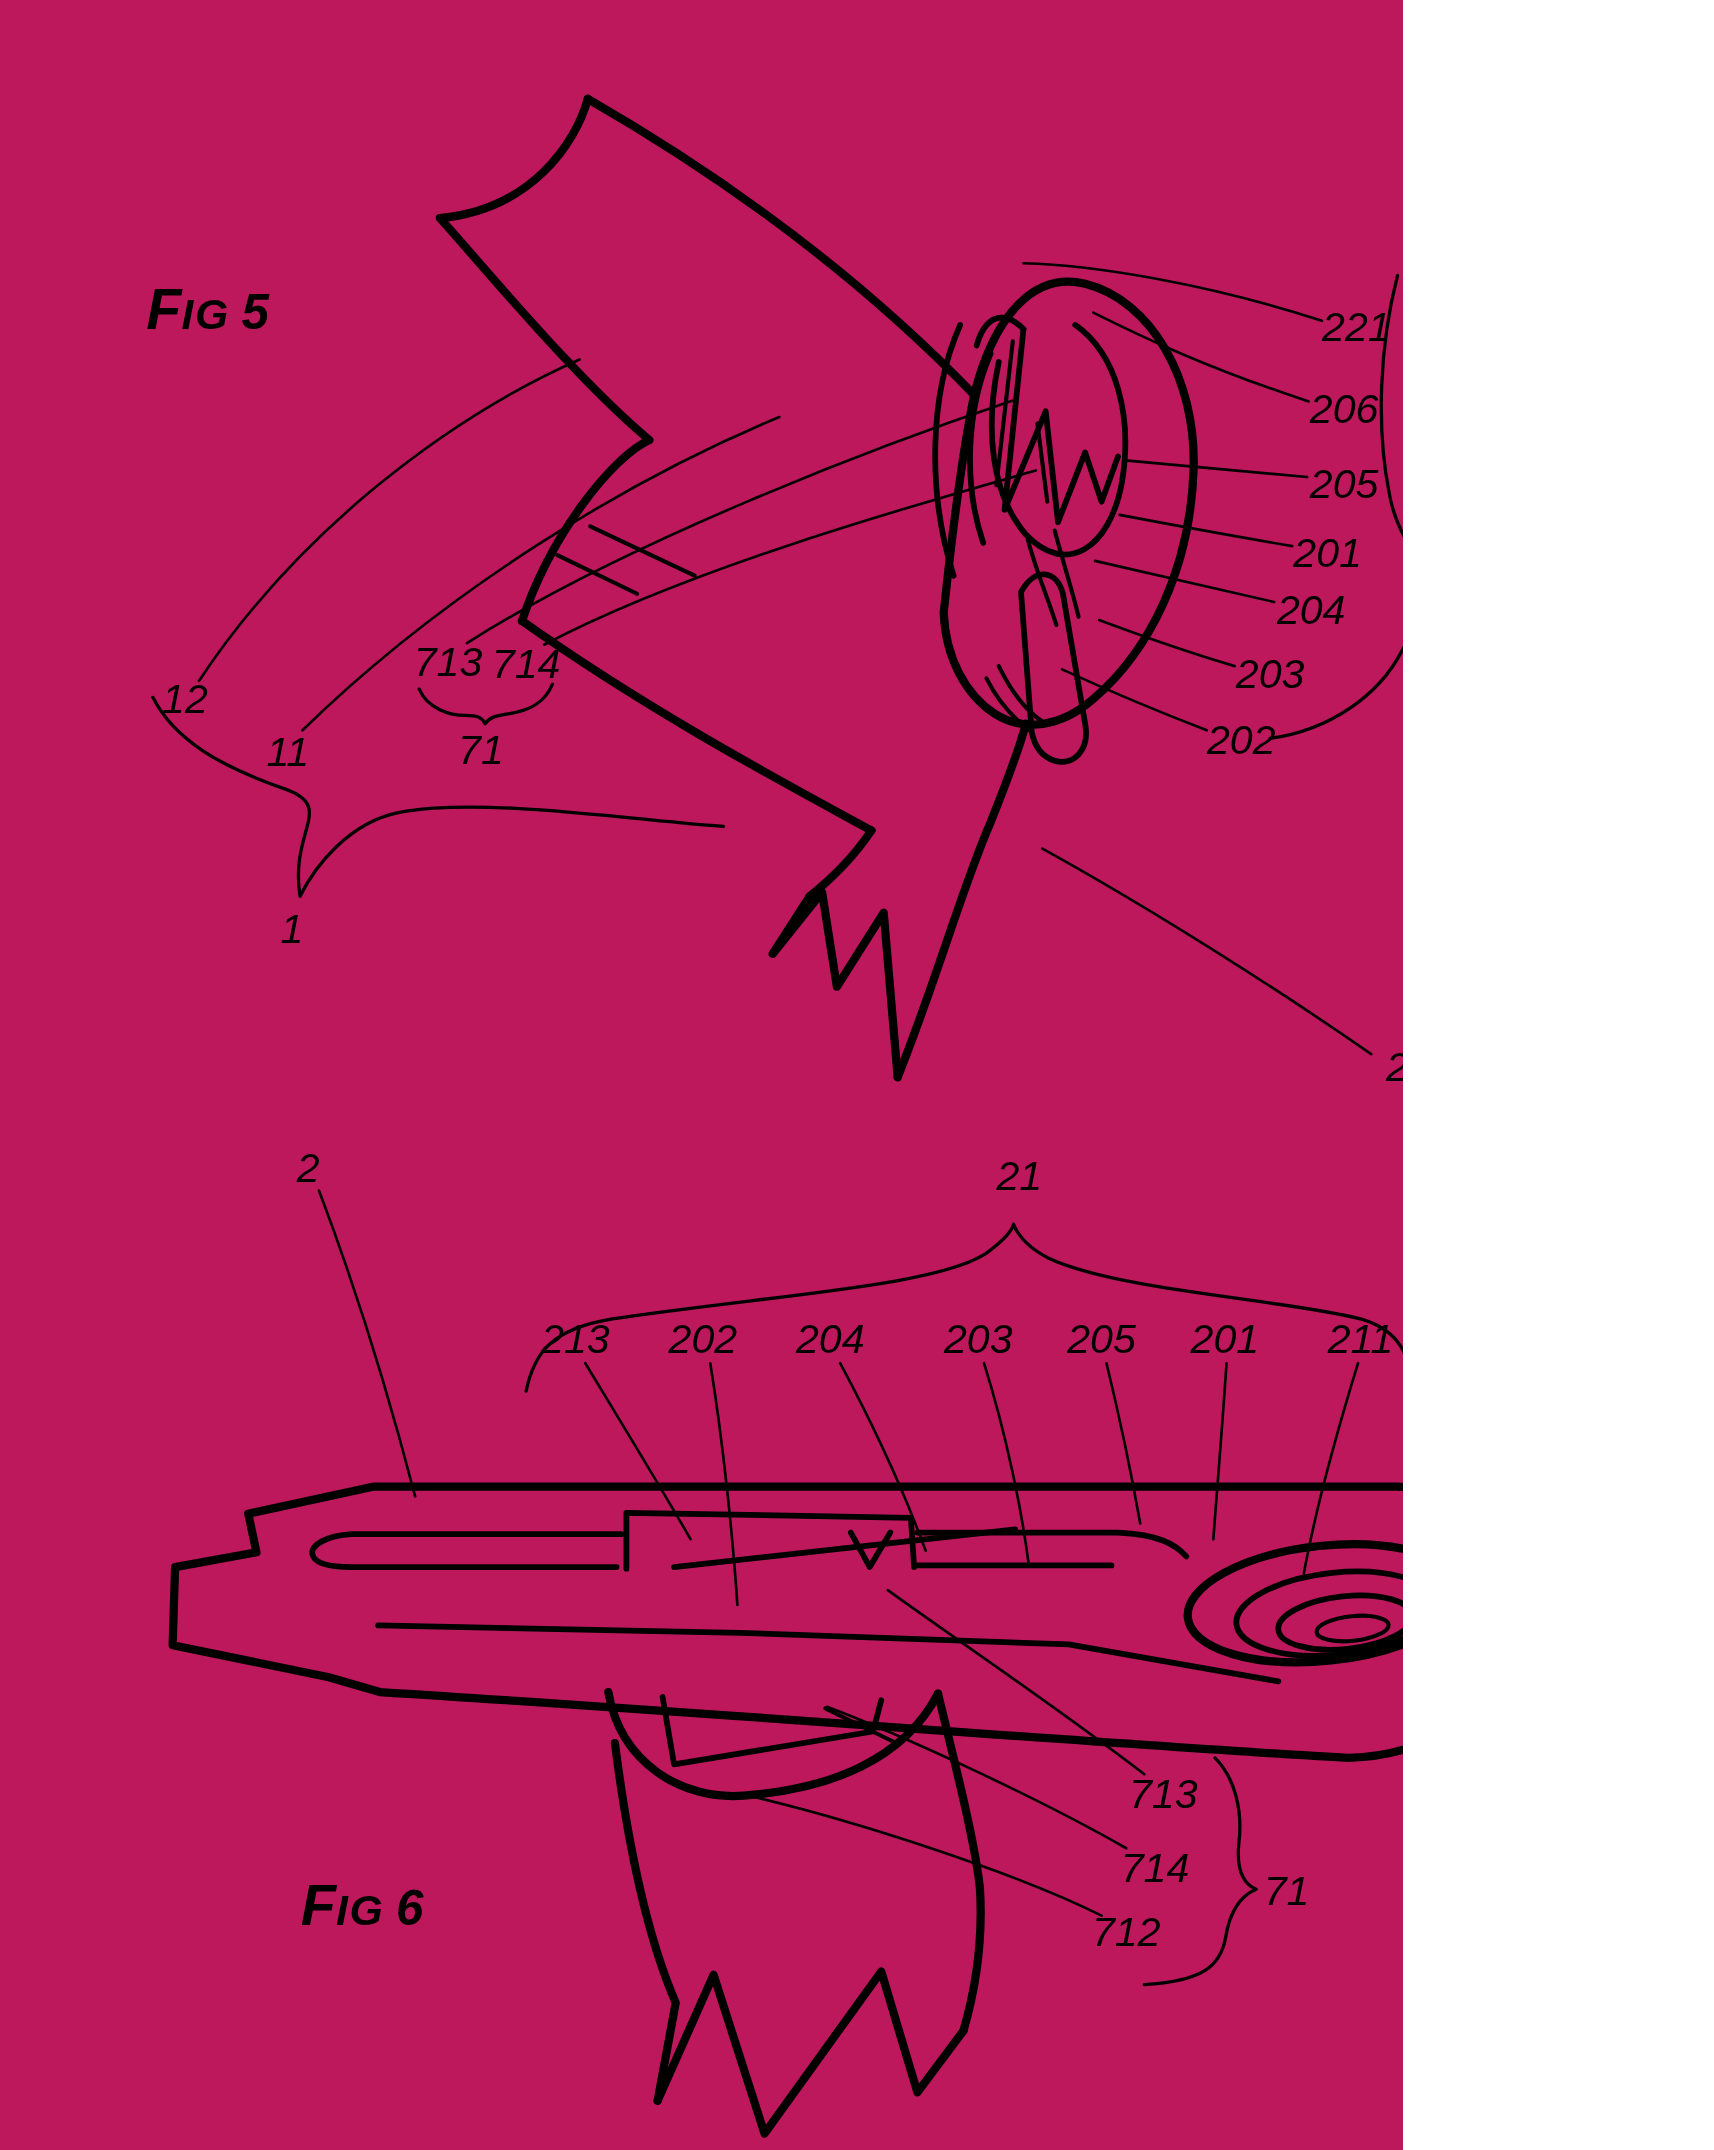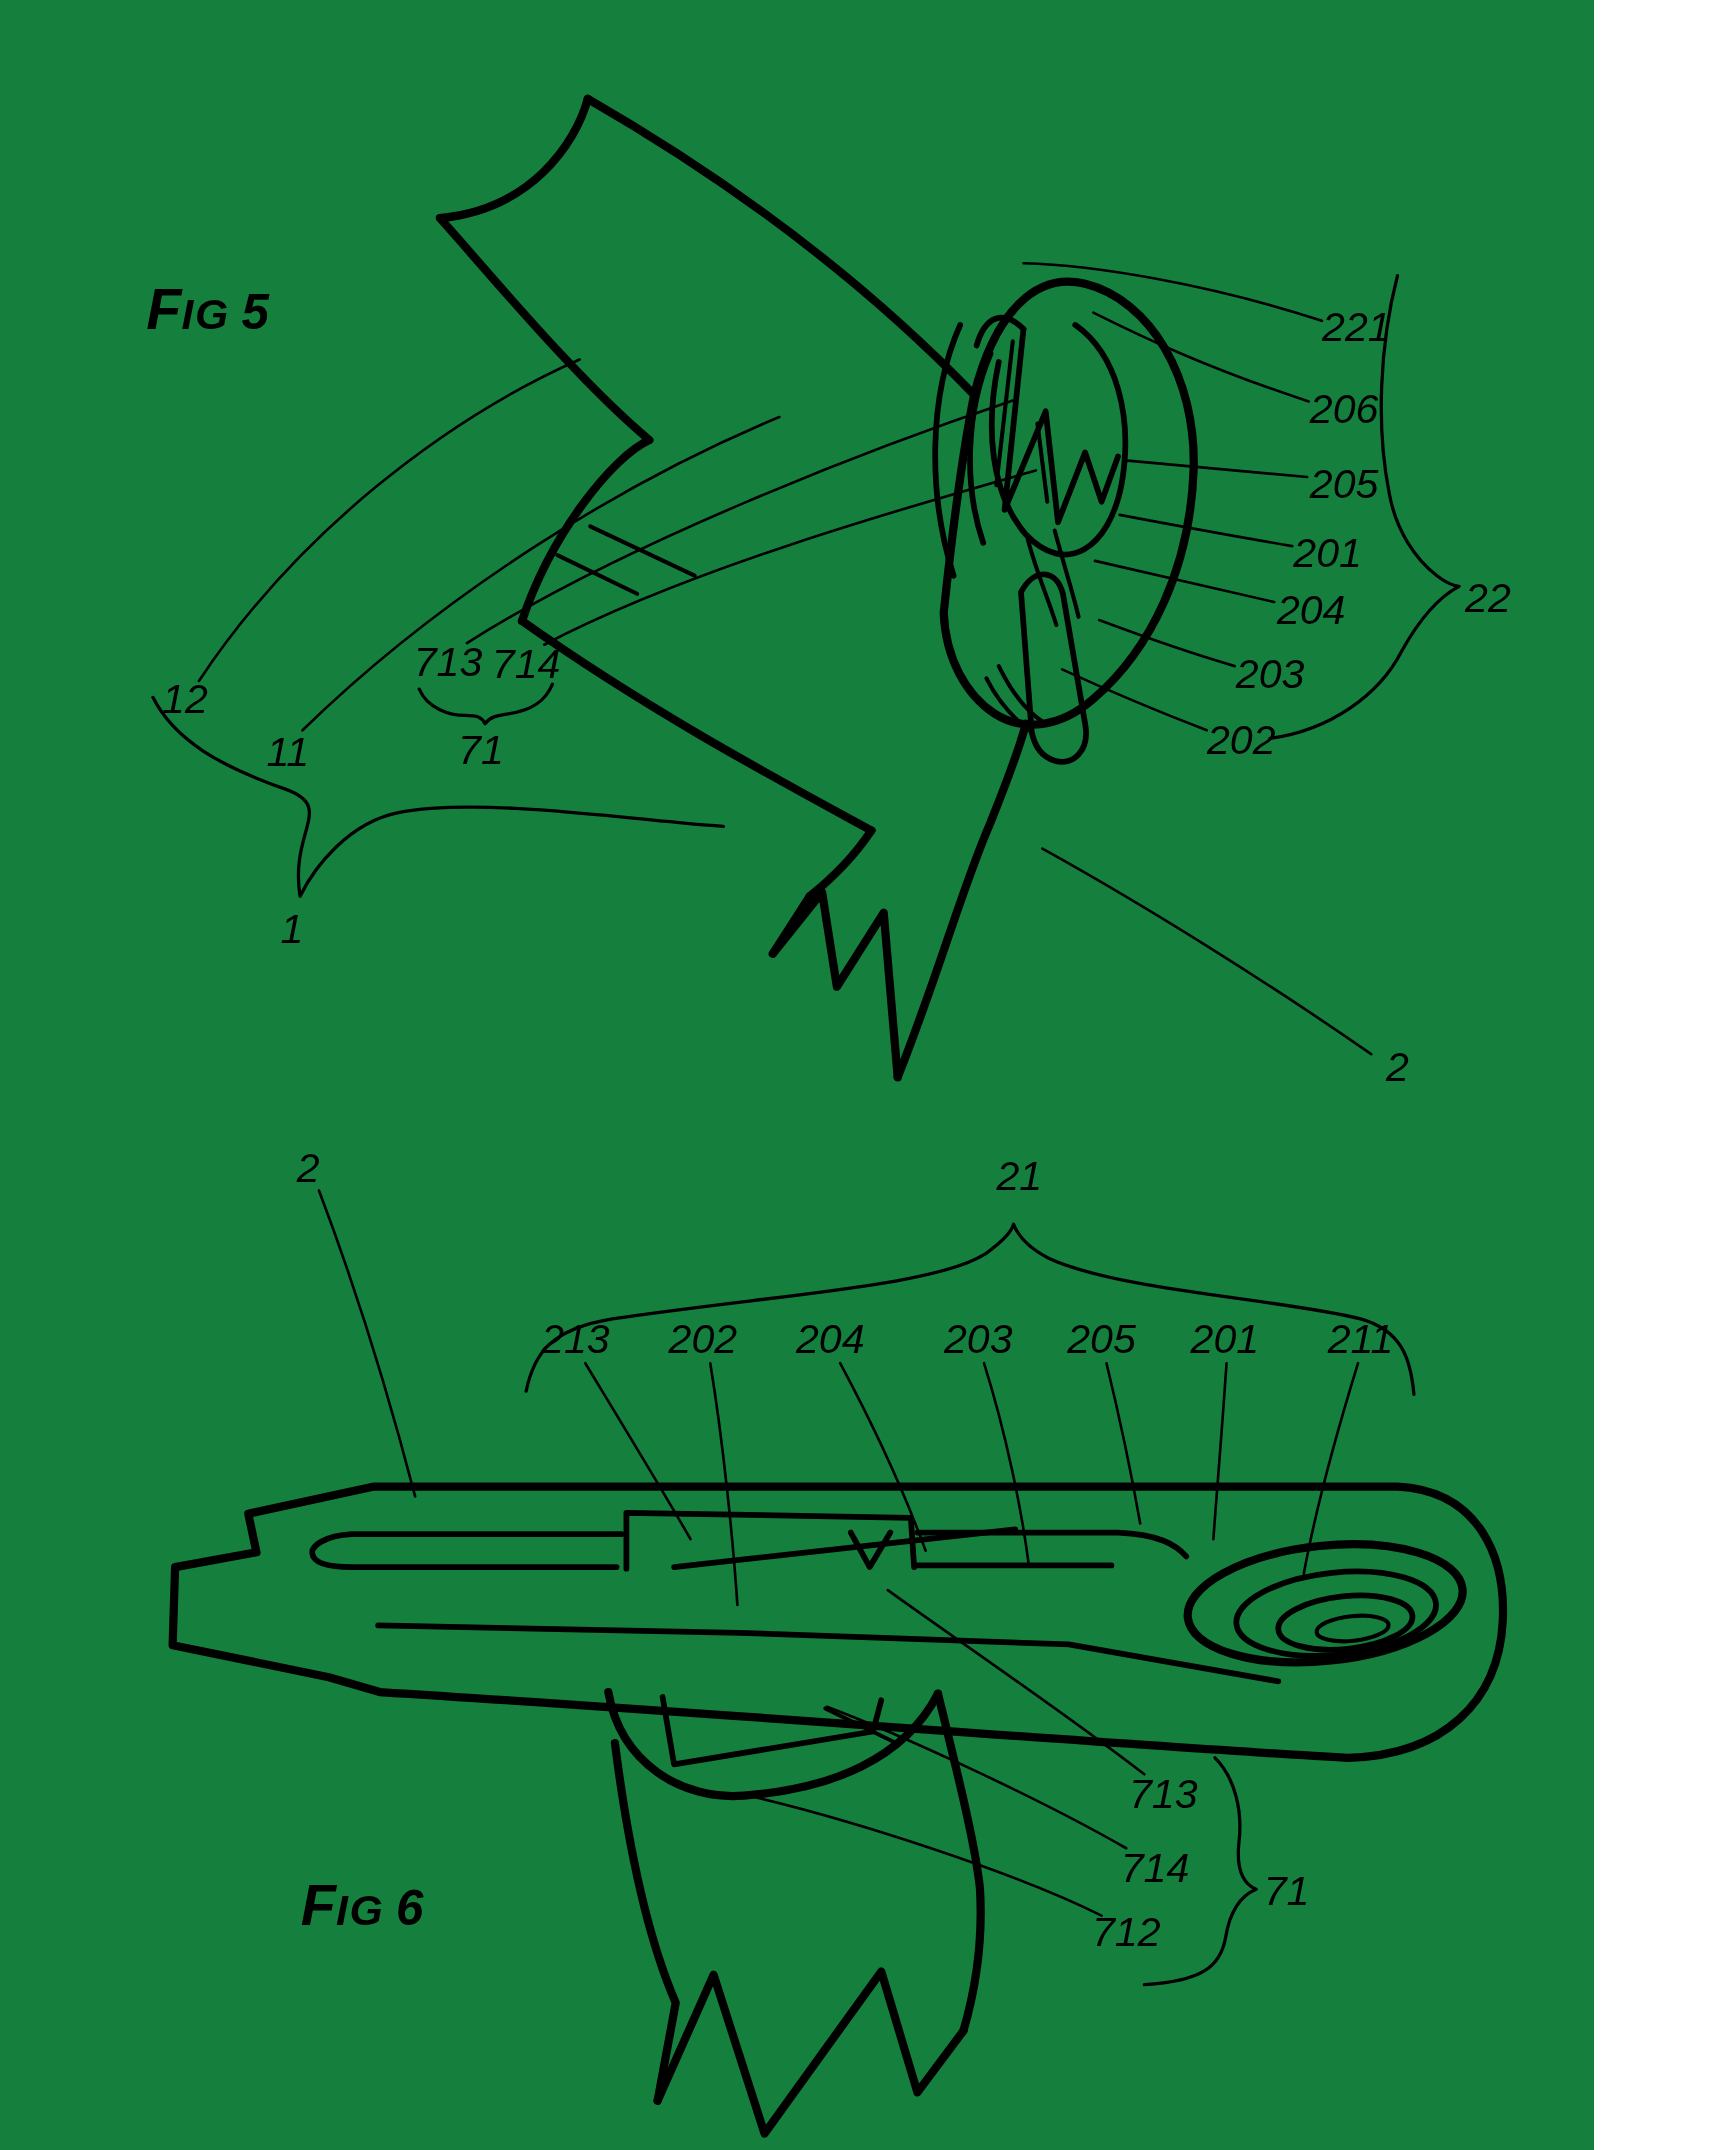--- a/index.html
+++ b/index.html
@@ -1,16 +1,16 @@
 <!DOCTYPE html>
 <html style="font-size:13px"><head>
 <meta charset="utf-8">
 <style>
   html,body{margin:0;padding:0;background:#ffffff;}
-  .sheet{width:1594px;height:2151px;position:relative;background:#15803d;overflow:hidden;}
+  .sheet{width:1403px;height:2151px;position:relative;background:#be185d;overflow:hidden;}
   svg{display:block;}
   .ref-num{font-family:"Liberation Sans",sans-serif;font-style:italic;font-size:50px;fill:#000;}
   .fig-title{font-family:"Liberation Sans",sans-serif;font-style:italic;font-weight:bold;fill:#000;}
   .t-big{font-size:70px;}
   .t-small{font-size:52px;letter-spacing:2px;}
   .t-num{font-size:60px;}
   .outline{fill:none;stroke:#000;stroke-width:10;stroke-linecap:round;stroke-linejoin:round;}
   .outline-thin{fill:none;stroke:#000;stroke-width:7;stroke-linecap:round;stroke-linejoin:round;}
   .detail{fill:none;stroke:#000;stroke-width:5;stroke-linecap:round;stroke-linejoin:round;}
   .leader{fill:none;stroke:#000;stroke-width:3.2;stroke-linecap:round;}

